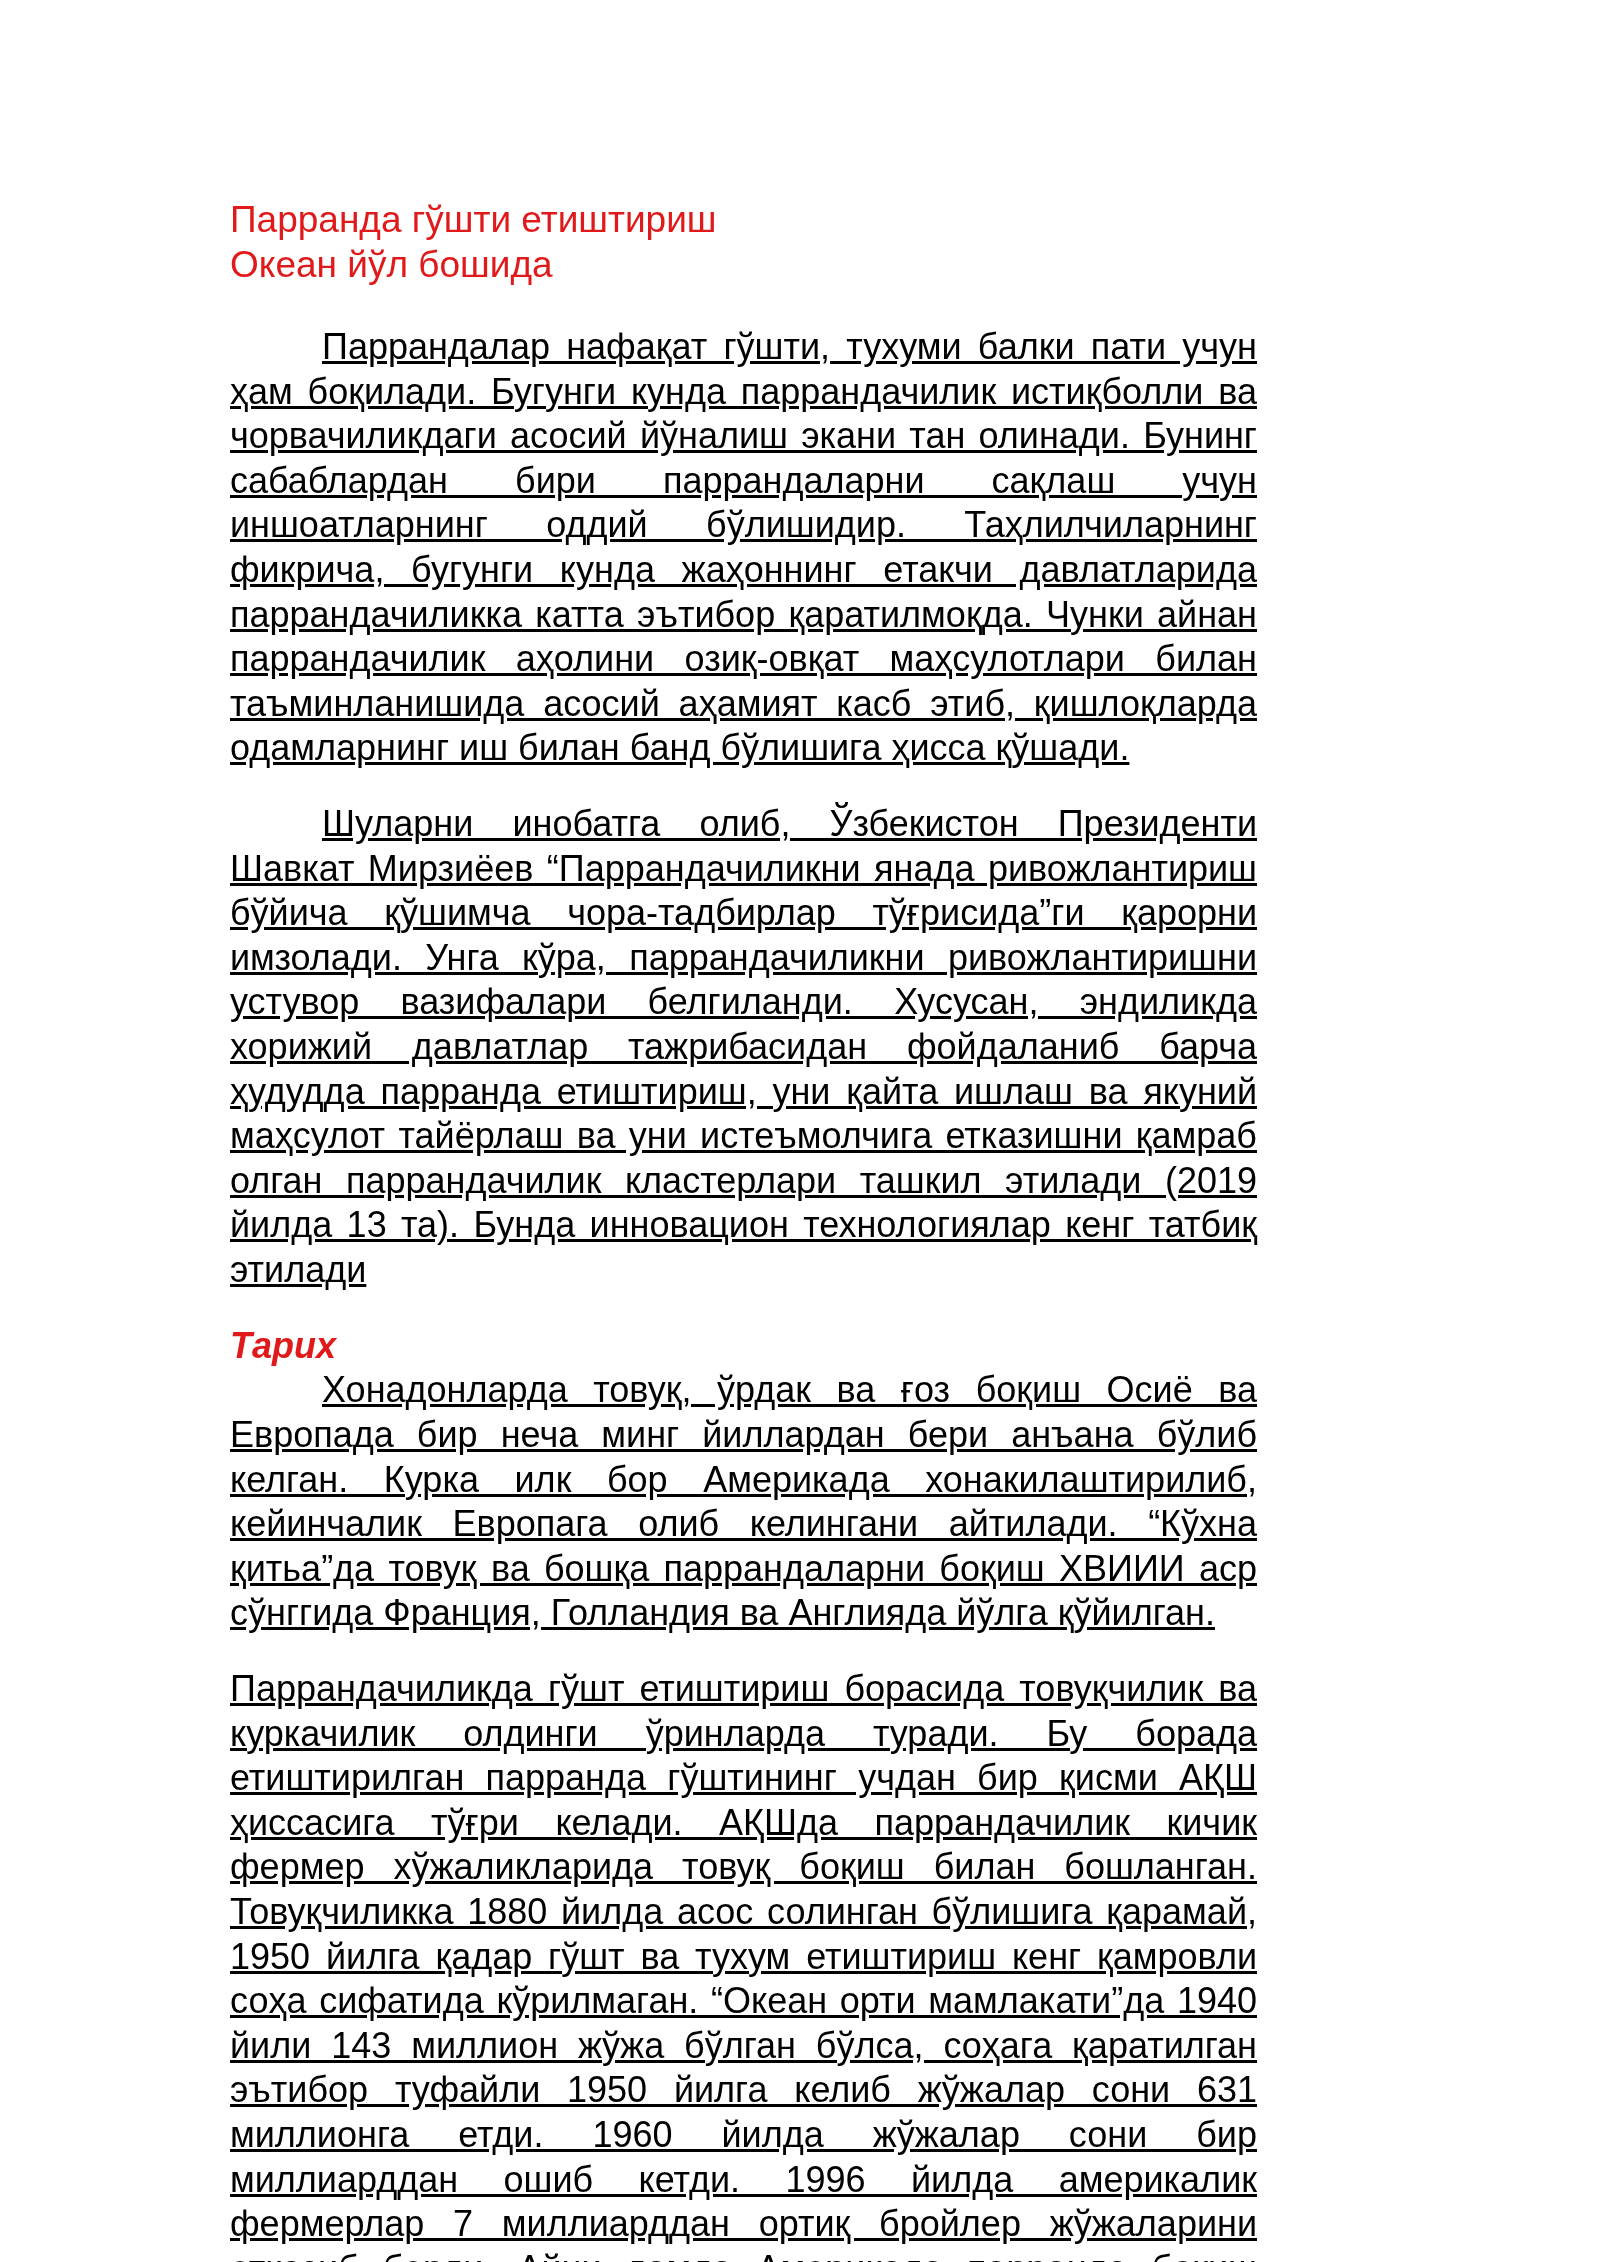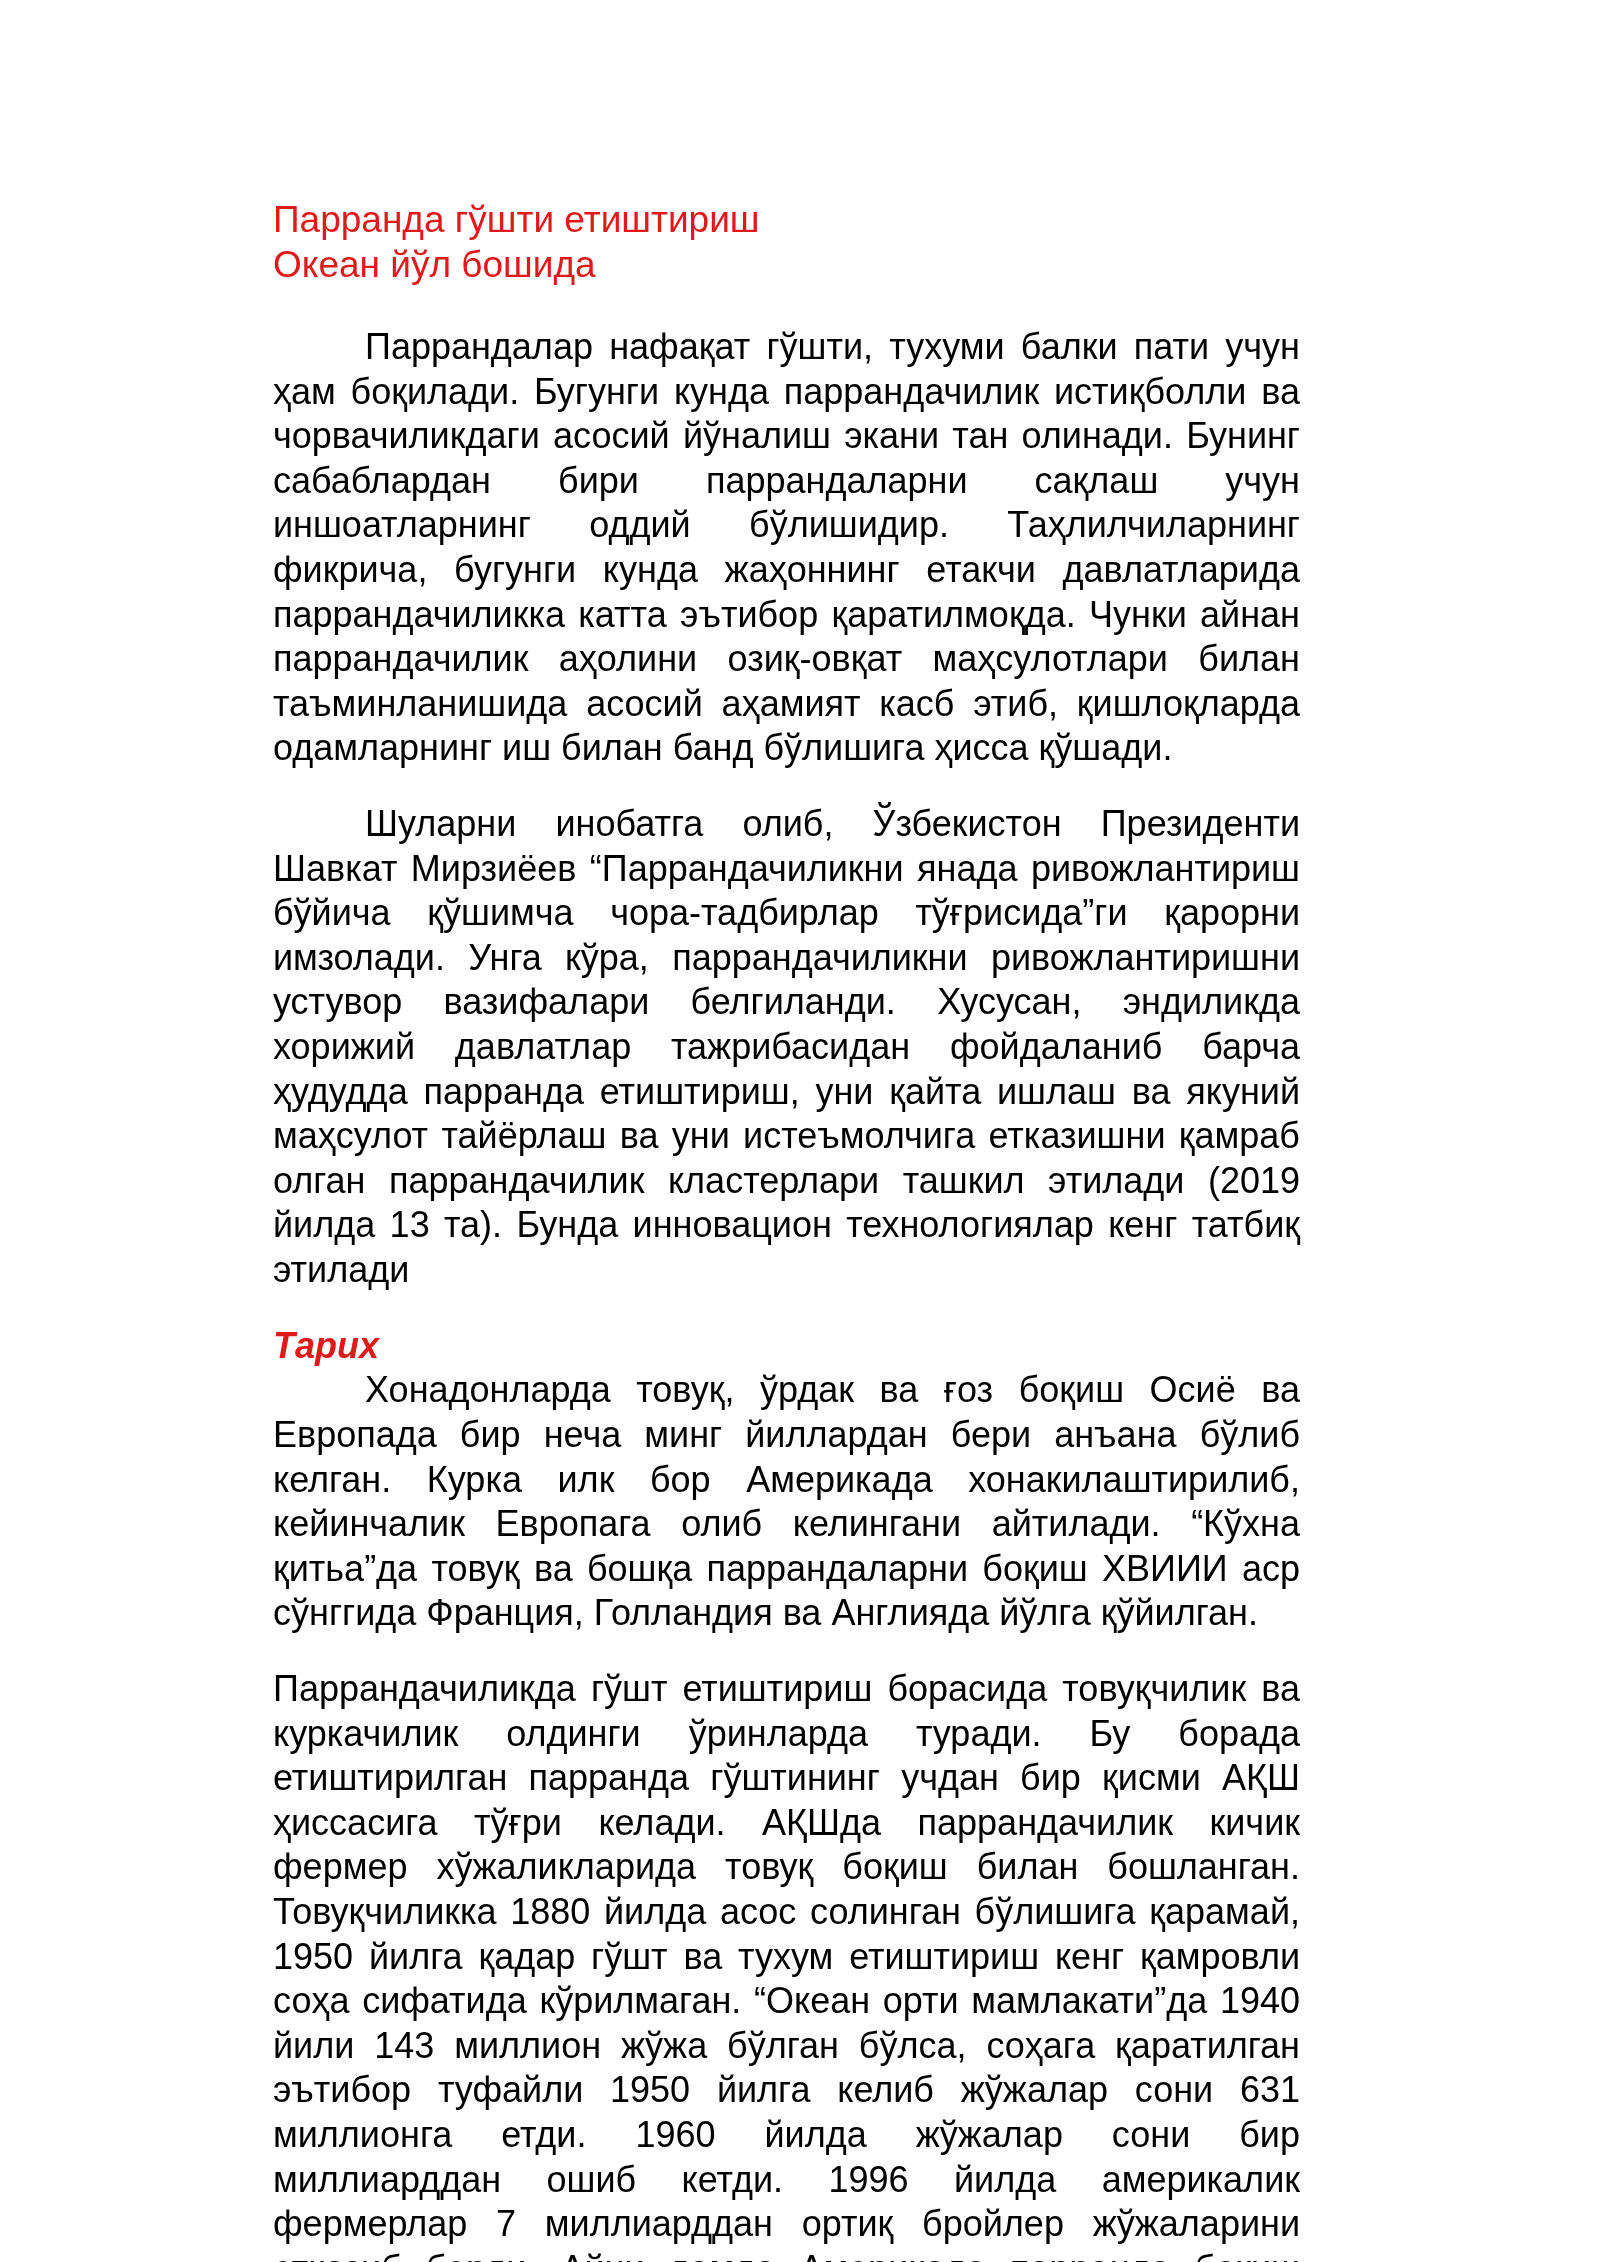--- a/index.html
+++ b/index.html
@@ -18,39 +18,39 @@
   .page {
     position: absolute;
     top: 0;
     left: 0;
     width: 1328px;
     height: 2262px;
     box-sizing: border-box;
     padding: 197px 71px 0 230px;
     background: #ffffff;
     overflow: hidden;
-    margin-left: 43px;
   }
   .doc-title {
     margin: 0 0 38px 0;
     font-size: 37px;
     line-height: 45px;
     font-weight: 400;
     color: #e01a1a;
     text-align: left;
   }
   .title-line {
     display: block;
   }
   .para {
     margin: 0 0 31px 0;
     font-size: 36px;
     line-height: 44.6px;
     text-align: justify;
     text-indent: 92px;
+    text-decoration: underline;
   }
   .para.no-indent {
     text-indent: 0;
   }
   .section-heading {
     margin: 0;
     font-size: 36px;
     line-height: 45px;
     font-weight: bold;
     font-style: italic;

